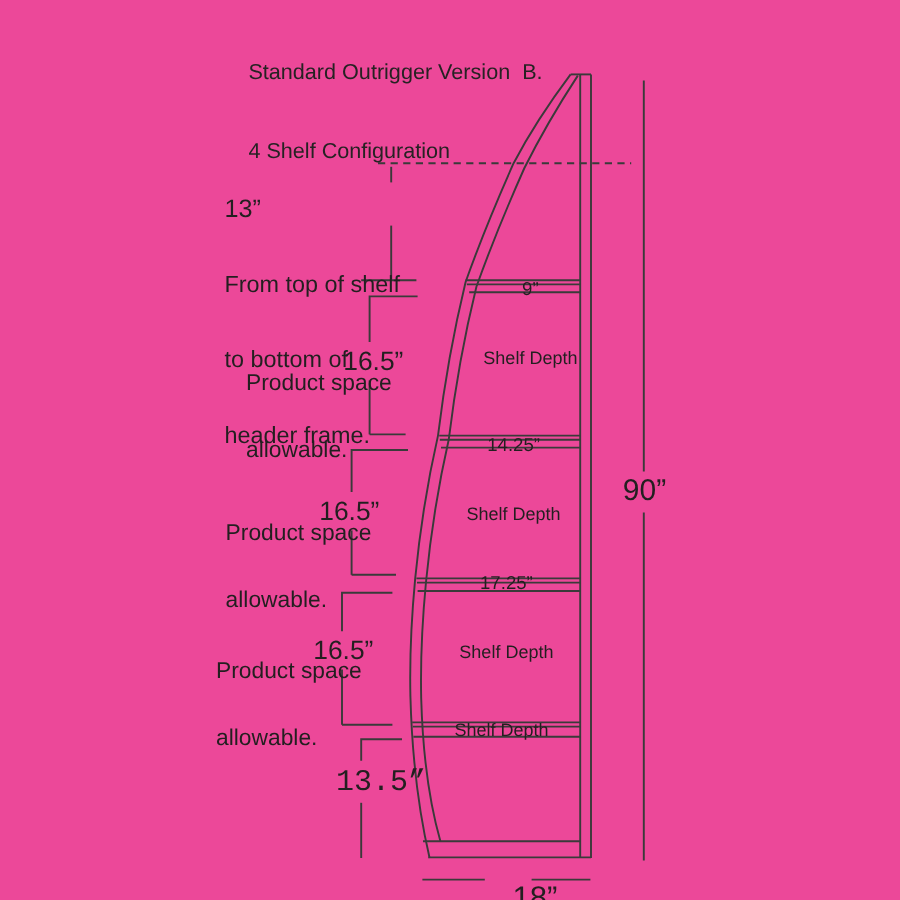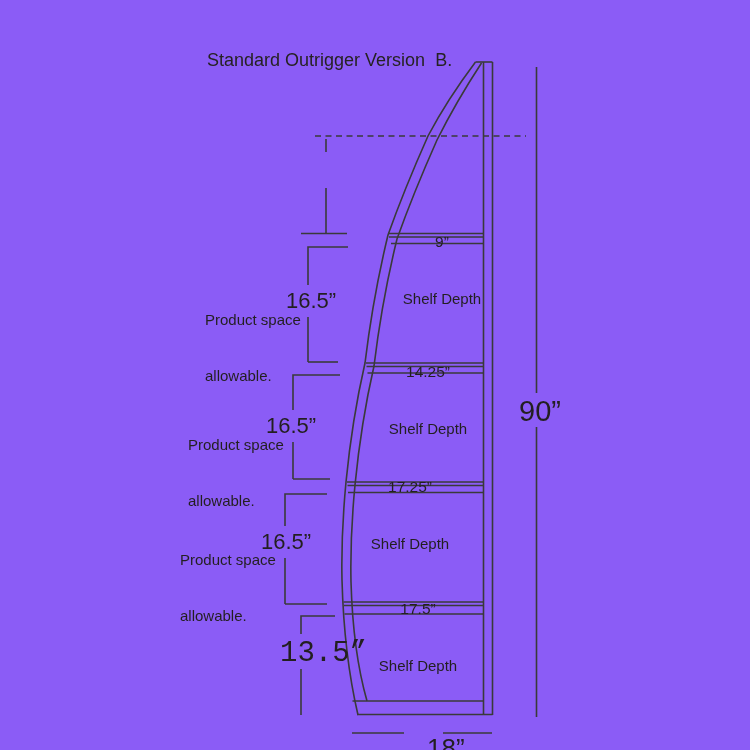--- a/index.html
+++ b/index.html
@@ -1,30 +1,30 @@
 <!DOCTYPE html>
 <html><head>
 <meta charset="utf-8">
 <style>
   html,body{margin:0;padding:0;background:#ffffff;}
   .canvas{
-    position:relative;width:750px;height:750px;background:#8b5cf6;
+    position:relative;width:750px;height:750px;background:#ec4899;
     font-family:"Liberation Sans",sans-serif;color:#231f20;overflow:hidden;
   }
   .linework{position:absolute;left:0;top:0;width:750px;height:750px;}
   .txt{position:absolute;white-space:pre;}
   .title-block{left:207px;top:5px;font-size:18px;line-height:22px;color:#262223;}
   .hdr-dim{left:187px;top:126px;}
   .hdr-dim .big{font-size:21px;line-height:26px;}
   .hdr-dim .desc{font-size:19.5px;line-height:27px;}
-  .ps-lines{font-size:15px;line-height:18.5px;}
+  .ps-lines{font-size:19px;line-height:18.5px;}
   .ps-value{font-size:22px;}
   .shelf-label{text-align:center;width:140px;font-size:15px;line-height:19px;}
   .shelf-label .num{font-size:15.5px;}
-  .dim-big{font-size:29px;}
+  .dim-big{font-size:25px;}
   .dim-18{font-size:26px;}
 </style>
 </head>
 <body>
 
 <div class="canvas">
 
   <svg class="linework" viewBox="0 0 750 750" fill="none" stroke="#3a3a3a" stroke-width="1.6" stroke-linecap="butt">
 
     <path d="M315 136 H526" stroke-dasharray="6 4.5" stroke-width="1.7"></path>
@@ -100,22 +100,29 @@
     </g>
 
     <g>
       <path d="M352 733 H404"></path>
       <path d="M443 733 H492"></path>
     </g>
   </svg>
 
   <div class="txt title-block">
     <div class="t-line">Standard Outrigger Version  B.</div>
+    <div class="t-line">4 Shelf Configuration</div>
   </div>
 
+  <div class="txt hdr-dim">
+    <div class="big">13”</div>
+    <div class="desc">From top of shelf</div>
+    <div class="desc">to bottom of</div>
+    <div class="desc">header frame.</div>
+  </div>
 
   <div class="txt ps-lines" style="left:205px;top:274px;">
     <div>Product space</div>
     <div>allowable.</div>
   </div>
   <div class="txt ps-value" style="left:286px;top:288px;">16.5”</div>
 
   <div class="txt ps-lines" style="left:188px;top:399px;">
     <div>Product space</div>
     <div>allowable.</div>
@@ -129,26 +136,25 @@
   <div class="txt ps-value" style="left:261px;top:529px;">16.5”</div>
 
   <div class="txt shelf-label" style="left:372px;top:194px;">
     <div class="num">9”</div>
     <div>Shelf Depth</div>
   </div>
   <div class="txt shelf-label" style="left:358px;top:324px;">
     <div class="num">14.25”</div>
     <div>Shelf Depth</div>
   </div>
-  <div class="txt shelf-label" style="left:340px;top:439px;">
+  <div class="txt shelf-label" style="left:352px;top:439px;">
     <div class="num">17.25”</div>
     <div>Shelf Depth</div>
   </div>
   <div class="txt shelf-label" style="left:348px;top:561px;">
-    <div class="num">17.5”</div>
     <div>Shelf Depth</div>
   </div>
 
   <div class="txt dim-big" style="left:519px;top:395px;">90”</div>
   <div class="txt dim-big" style="left:280px;top:637px;font-family:Liberation Mono, monospace;">13.5”</div>
   <div class="txt dim-18" style="left:427px;top:715px;margin-top:18px;">18”</div>
 
 </div>
 
 </body></html>

